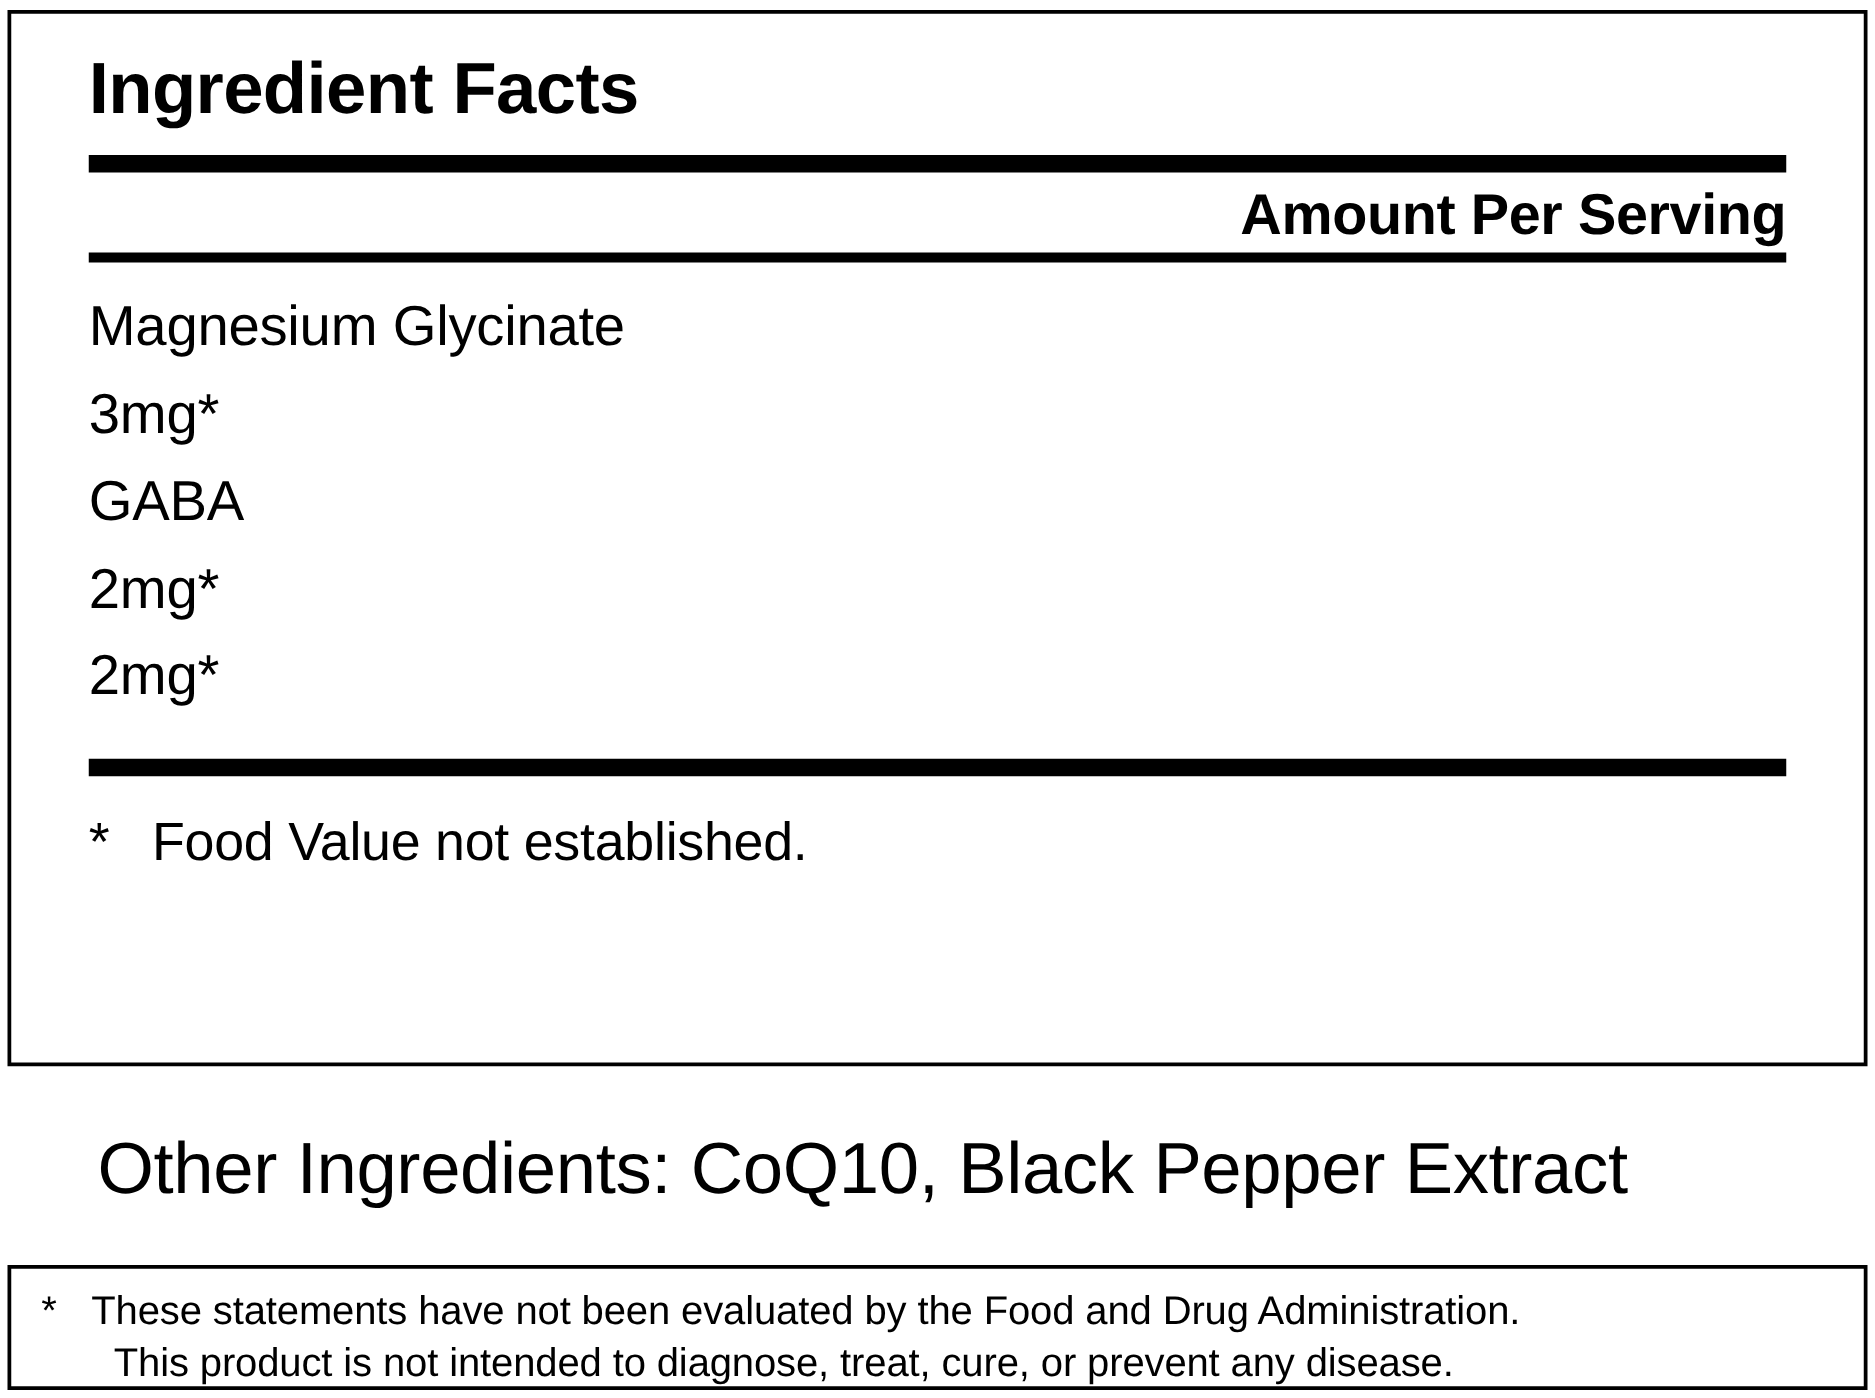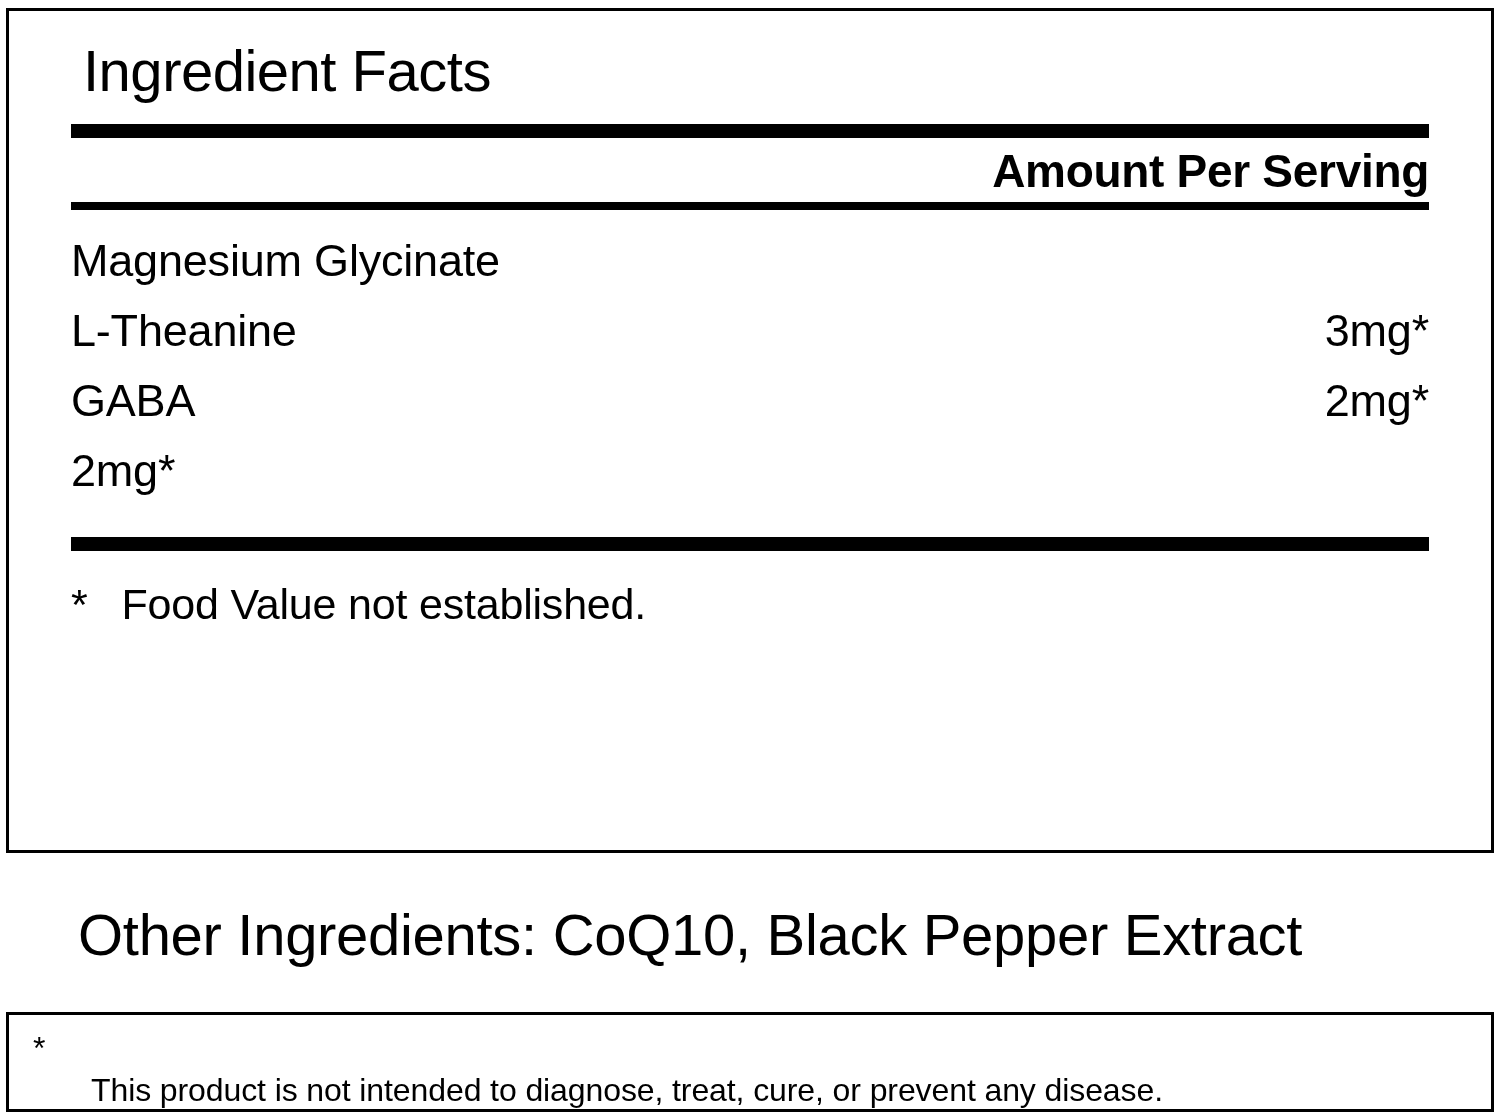--- a/index.html
+++ b/index.html
@@ -31,24 +31,24 @@
     width: 1488px;
     height: 845px;
     box-sizing: border-box;
     border: 3px solid #000;
     background: #fff;
     padding: 30px 62px 0 62px;
   }
 
   .facts-title {
     font-size: 58px;
-    font-weight: normal;
+    font-weight: bold;
     letter-spacing: -0.5px;
     line-height: 1.05;
-    margin: 0 0 6px 12px;
+    margin: 0 0 6px 0;
   }
 
   .serving-line {
     font-size: 44px;
     line-height: 1.34;
     font-weight: 400;
     letter-spacing: -0.2px;
   }
 
   .rule-thick {
@@ -79,20 +79,21 @@
     padding-top: 16px;
     padding-bottom: 10px;
   }
   .ing-row {
     display: flex;
     align-items: baseline;
     justify-content: space-between;
     font-size: 45px;
     line-height: 1.55;
     letter-spacing: -0.2px;
+    flex-direction: column;
   }
   .ing-name { white-space: nowrap; }
   .ing-amt { white-space: nowrap; }
 
   .footnote-row {
     display: flex;
     gap: 34px;
     font-size: 43px;
     line-height: 1.3;
     padding-top: 26px;
@@ -151,21 +152,20 @@
 
     <div class="rule-med"></div>
 
     <div class="ingredients-list">
 
       <div class="ing-row">
         <span class="ing-name">Magnesium Glycinate</span>
       </div>
 
       <div class="ing-row">
-        <span class="ing-name">L-Theanine</span>
         <span class="ing-amt">3mg*</span>
       </div>
 
       <div class="ing-row">
         <span class="ing-name">GABA</span>
         <span class="ing-amt">2mg*</span>
       </div>
 
       <div class="ing-row">
         <span class="ing-amt">2mg*</span>
@@ -180,19 +180,20 @@
       <span>Food Value not established.</span>
     </div>
 
   </div>
 
   <div class="other-ing">Other Ingredients: CoQ10, Black Pepper Extract</div>
 
   <div class="disclaimer">
     <div class="disc-line">
       <span class="disc-star">*</span>
+      <span>These statements have not been evaluated by the Food and Drug Administration.</span>
     </div>
     <div class="disc-line second">
       <span>This product is not intended to diagnose, treat, cure, or prevent any disease.</span>
     </div>
   </div>
 
 </div>
 
 </body></html>

